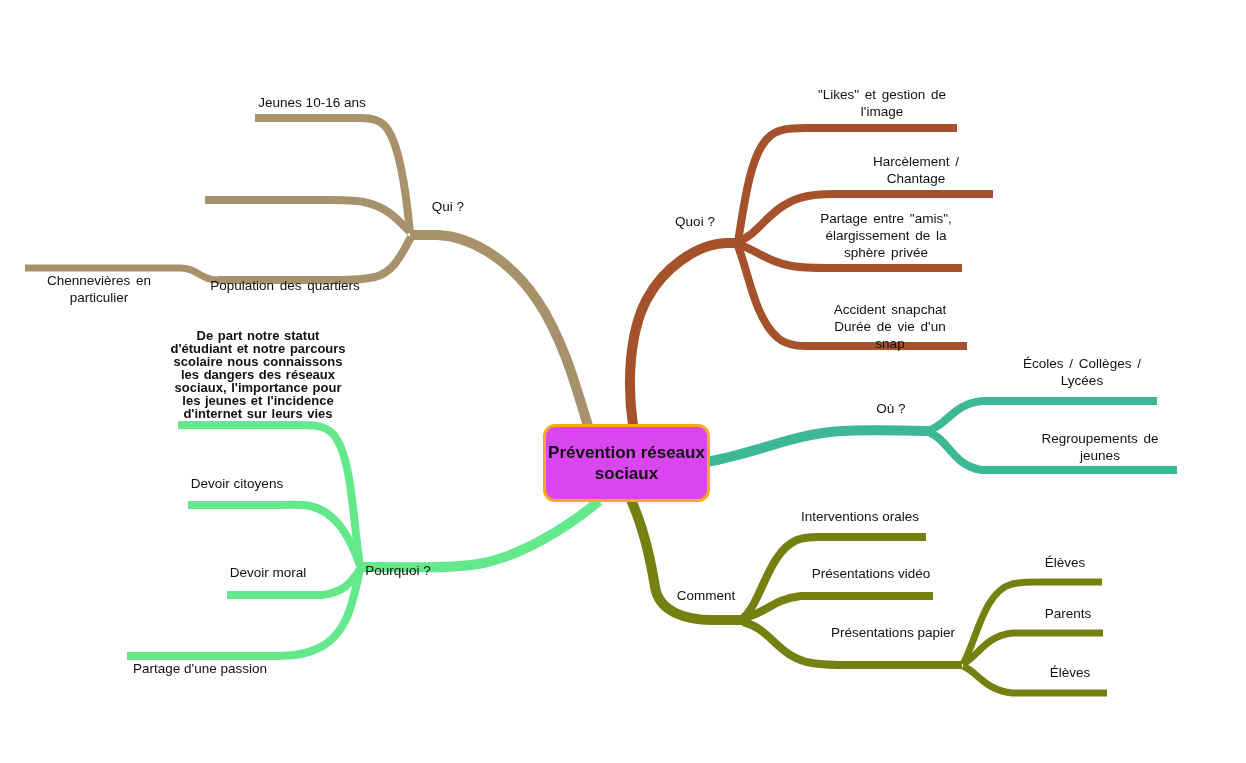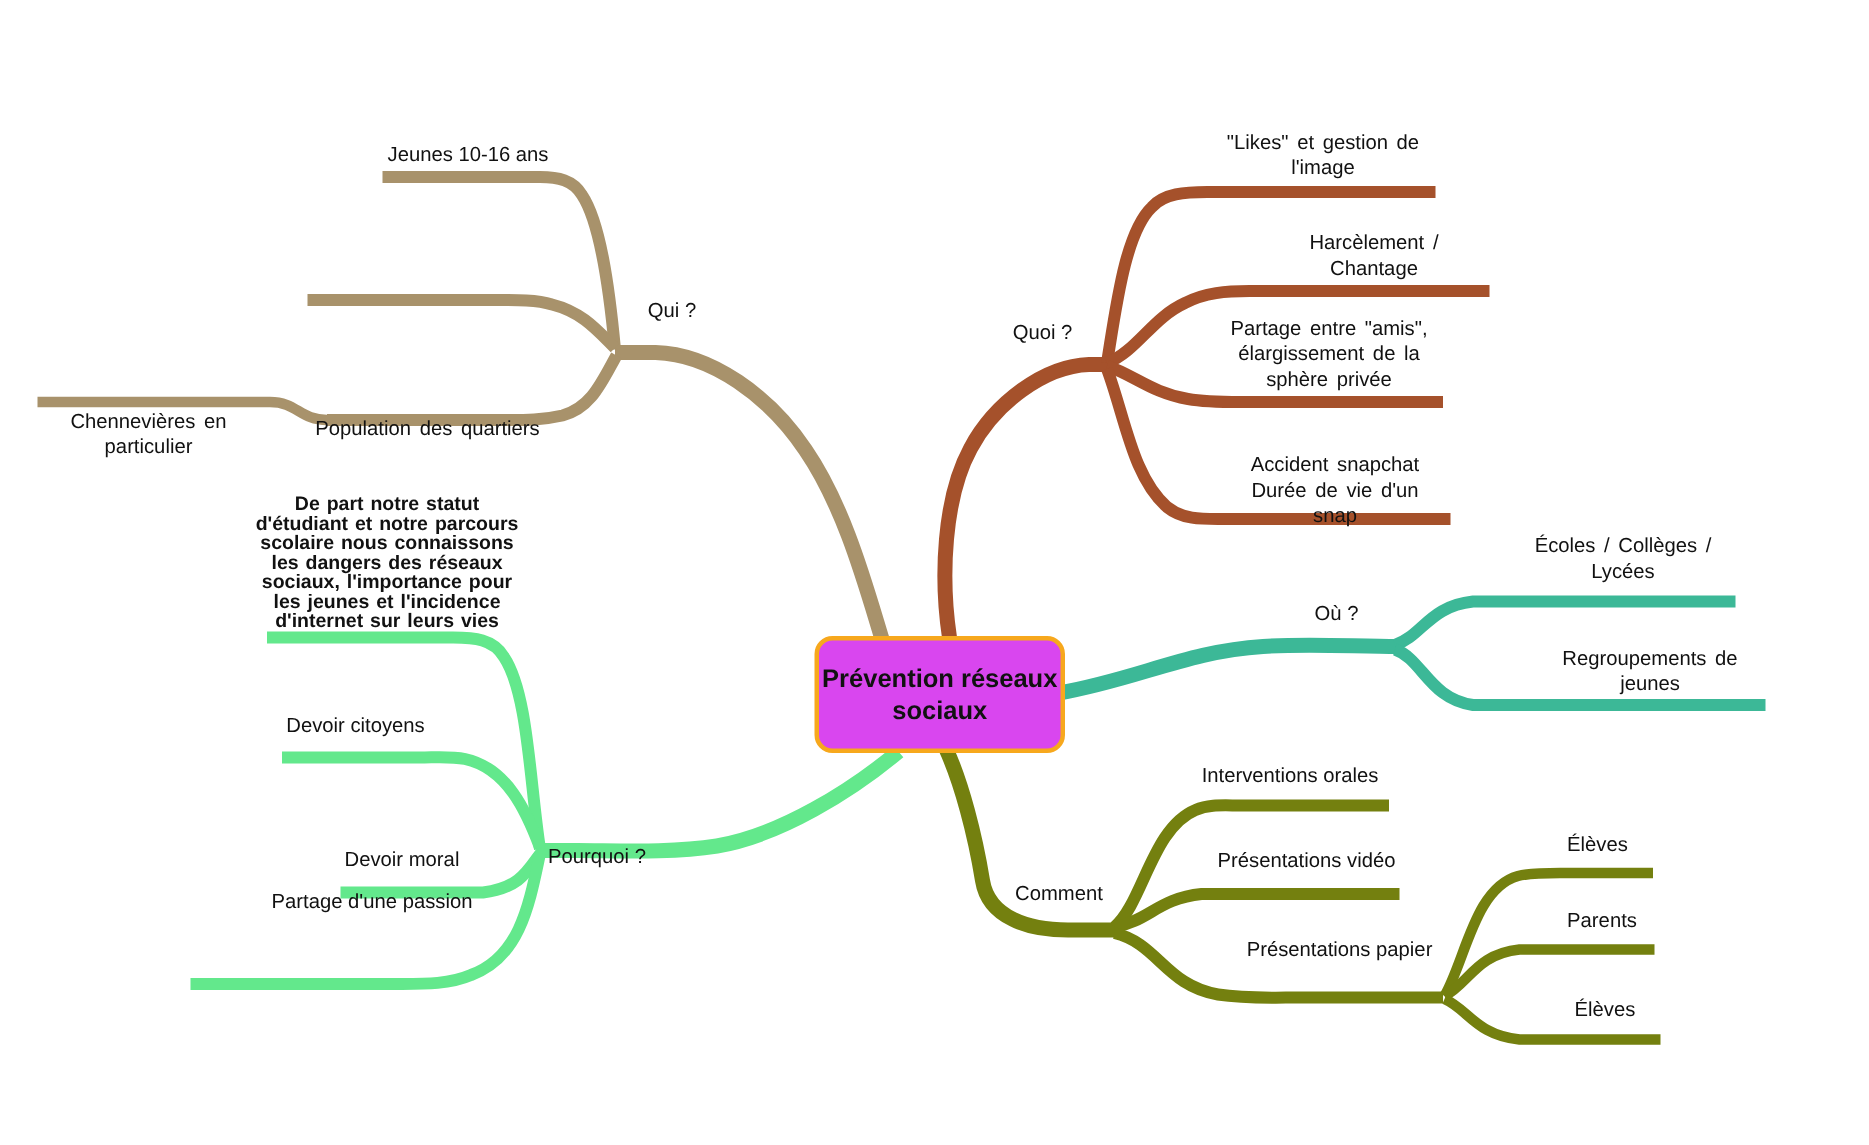--- a/index.html
+++ b/index.html
@@ -87,19 +87,19 @@
   <div class="label" style="left:871px;top:565px;">Présentations vidéo</div>
   <div class="label" style="left:893px;top:624px;">Présentations papier</div>
   <div class="label" style="left:1065px;top:554px;">Élèves</div>
   <div class="label" style="left:1068px;top:605px;text-align:right;">Parents</div>
   <div class="label" style="left:1070px;top:664px;">Élèves</div>
 
   <div class="label" style="left:398px;top:562px;">Pourquoi ?</div>
   <div class="label small" style="left:258px;top:329px;width:180px;">De part notre statut d'étudiant et notre parcours scolaire nous connaissons les dangers des réseaux sociaux, l'importance pour les jeunes et l'incidence d'internet sur leurs vies</div>
   <div class="label" style="left:237px;top:475px;">Devoir citoyens</div>
   <div class="label" style="left:268px;top:564px;">Devoir moral</div>
-  <div class="label" style="left:200px;top:592px;margin-left:48px;">Partage d'une passion</div>
+  <div class="label" style="left:200px;top:660px;">Partage d'une passion</div>
 
   <div class="center-node" style="border-color: rgb(247, 168, 29);">
     <span>Prévention réseaux sociaux</span>
   </div>
 
 </div>
 
 </body></html>

